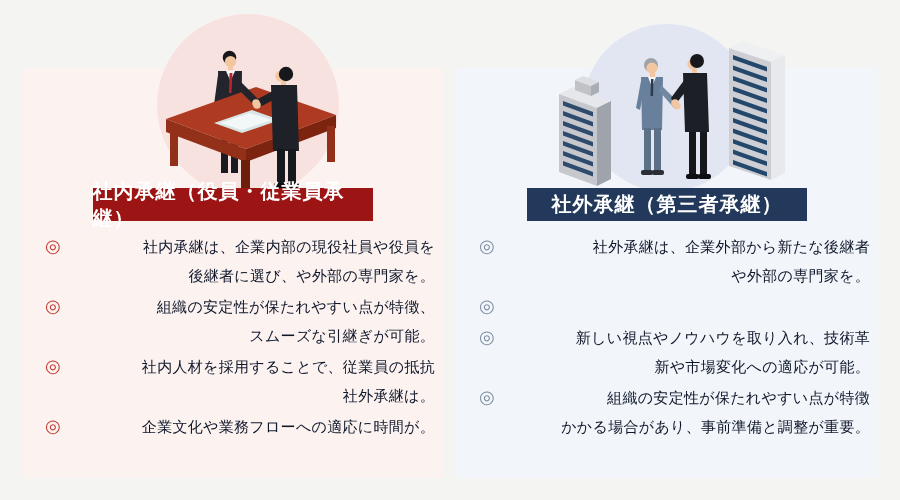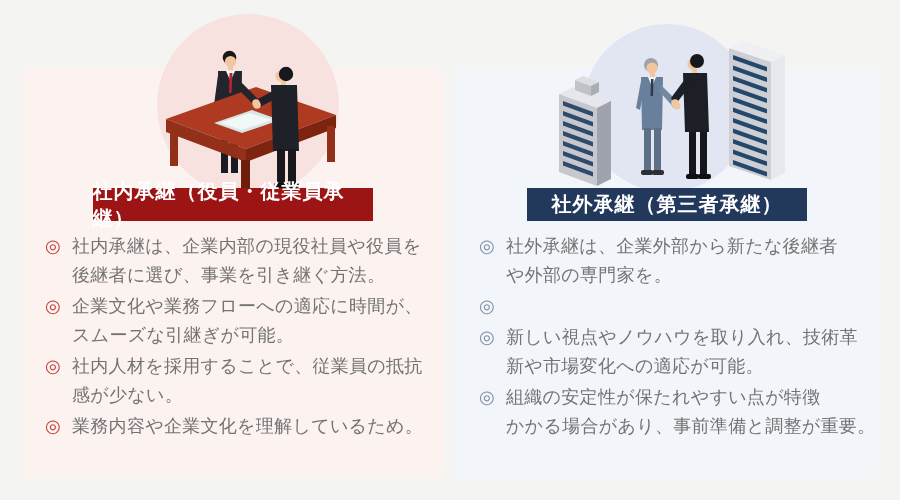--- a/index.html
+++ b/index.html
@@ -20,21 +20,21 @@
     display:flex;align-items:center;justify-content:center;
     color:#ffffff;font-size:20px;font-weight:bold;letter-spacing:1px;
   }
   .badge-red{background:#9d1414;}
   .badge-navy{background:#23395b;text-align:right;}
   .list{position:absolute;z-index:2;top:164px;left:23px;right:8px;margin:0;padding:0;list-style:none;}
   .item{display:flex;margin-bottom:2px;}
   .bullet{flex:0 0 27px;font-size:18px;line-height:29px;}
   .bullet-red{color:#c23b31;}
   .bullet-navy{color:#7d8ca1;}
-  .text{flex:1;font-size:18px;line-height:29px;color:#737373;letter-spacing:0.3px;}
+  .text{flex:1;font-size:15px;line-height:29px;color:#0f172a;letter-spacing:0.3px;text-align:right;}
   .line{display:block;white-space:nowrap;}
 </style>
 </head>
 <body>
 
 <div class="canvas">
 
   <section class="card card-left">
 
     <div class="illus illus-left">
@@ -86,41 +86,41 @@
       </svg>
     </div>
 
     <h2 class="badge badge-red">社内承継（役員・従業員承継）</h2>
 
     <ul class="list">
       <li class="item">
         <span class="bullet bullet-red">◎</span>
         <span class="text">
           <span class="line">社内承継は、企業内部の現役社員や役員を</span>
-          <span class="line">後継者に選び、事業を引き継ぐ方法。</span>
-        </span>
-      </li>
-      <li class="item">
-        <span class="bullet bullet-red">◎</span>
-        <span class="text">
-          <span class="line">企業文化や業務フローへの適応に時間が、</span>
+          <span class="line">後継者に選び、や外部の専門家を。</span>
+        </span>
+      </li>
+      <li class="item">
+        <span class="bullet bullet-red">◎</span>
+        <span class="text">
+          <span class="line">組織の安定性が保たれやすい点が特徴、</span>
           <span class="line">スムーズな引継ぎが可能。</span>
         </span>
       </li>
       <li class="item">
         <span class="bullet bullet-red">◎</span>
         <span class="text">
           <span class="line">社内人材を採用することで、従業員の抵抗</span>
-          <span class="line">感が少ない。</span>
-        </span>
-      </li>
-      <li class="item">
-        <span class="bullet bullet-red">◎</span>
-        <span class="text">
-          <span class="line">業務内容や企業文化を理解しているため。</span>
+          <span class="line">社外承継は。</span>
+        </span>
+      </li>
+      <li class="item">
+        <span class="bullet bullet-red">◎</span>
+        <span class="text">
+          <span class="line">企業文化や業務フローへの適応に時間が。</span>
         </span>
       </li>
     </ul>
   </section>
 
   <section class="card card-right">
 
     <div class="illus illus-right">
       <svg width="250" height="187" viewBox="0 0 250 187">
         <circle cx="122" cy="100" r="84" fill="#e2e6f3"></circle>

